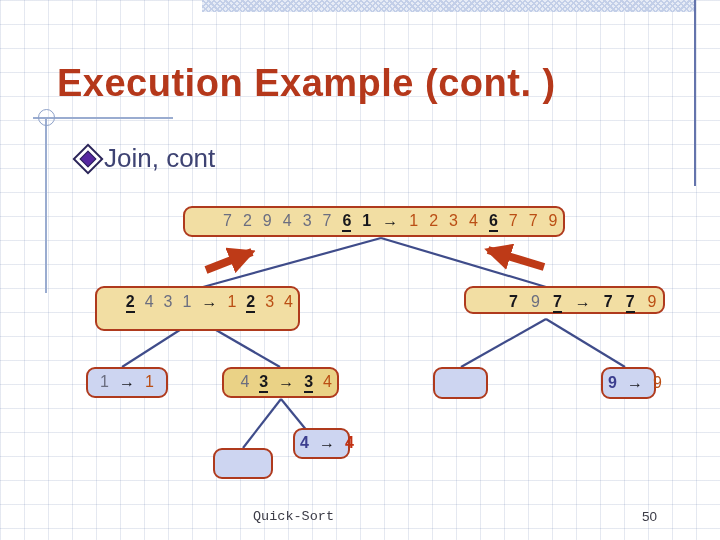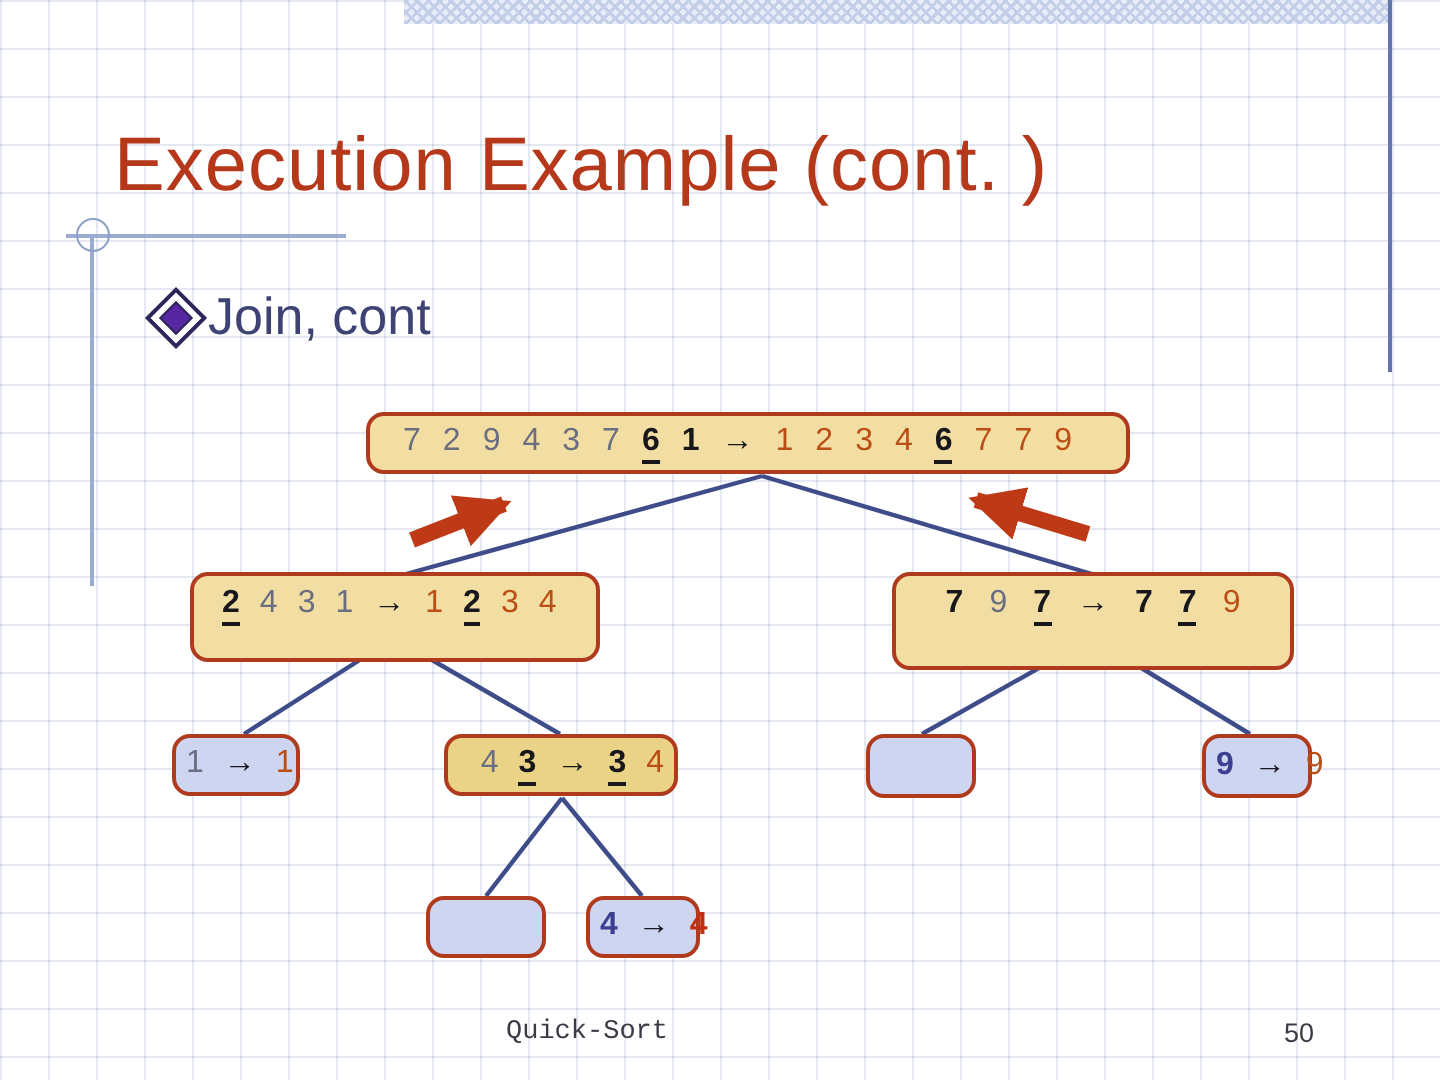--- a/index.html
+++ b/index.html
@@ -15,47 +15,47 @@
   
   .top-band{
     position:absolute;left:202px;top:0;width:494px;height:12px;
     background-color:#e7ecf6;
     background-image:
       repeating-linear-gradient(45deg,#c3cfe8 0 1.5px,transparent 1.5px 4px),
       repeating-linear-gradient(-45deg,#c3cfe8 0 1.5px,transparent 1.5px 4px);
   }
   .right-vline{position:absolute;left:694px;top:0;width:2px;height:186px;background:#6474ac;}
   
-  .title{position:absolute;left:57px;top:62px;font-size:38px;letter-spacing:0.5px;color:#b5381b;white-space:nowrap;}
+  .title{position:absolute;left:57px;top:62px;font-size:38px;letter-spacing:0.5px;color:#b5381b;white-space:nowrap;font-weight:bold;}
   
   .rule-h{position:absolute;left:33px;top:117px;width:140px;height:2px;background:#9aacd0;}
   .rule-v{position:absolute;left:45px;top:118px;width:2px;height:175px;background:#9aacd0;}
   .rule-circle{position:absolute;left:38px;top:109px;width:15px;height:15px;border:1.5px solid #8ca0c8;border-radius:50%;background:transparent;}
   
   .bullet-outer{position:absolute;left:77px;top:148px;width:18px;height:18px;border:2px solid #2b2559;transform:rotate(45deg);background:#fff;}
   .bullet-inner{position:absolute;left:3px;top:3px;width:10px;height:10px;background:#5627a0;border:1px solid #2b2559;}
   .bullet-text{position:absolute;left:104px;top:143px;font-size:26px;color:#3e4373;white-space:nowrap;}
   
   .nbox{
     position:absolute;box-sizing:border-box;
     border:2.5px solid #af3a1d;border-radius:9px;
-    white-space:nowrap;font-size:16px;
+    white-space:nowrap;font-size:16px;text-align:right;
   }
   .gold{background:#f2dea3;}
   .gold2{background:#ead286;}
   .lav{background:#cdd5f1;}
   .root-box{left:183px;top:206px;width:382px;height:31px;line-height:26px;padding-left:11px;}
   .nl-box{left:95px;top:286px;width:205px;height:45px;line-height:27px;padding-left:9px;}
-  .nr-box{left:446px;top:286px;width:201px;height:49px;line-height:27px;text-align:center;}
-  .leaf1-box{left:86px;top:367px;width:64px;height:31px;line-height:26px;text-align:center;}
+  .nr-box{left:464px;top:286px;width:201px;height:28px;line-height:27px;text-align:right;}
+  .leaf1-box{left:86px;top:367px;width:82px;height:31px;line-height:26px;text-align:center;}
   .leaf43-box{left:222px;top:367px;width:117px;height:31px;line-height:26px;text-align:right;}
   .leafE1-box{left:433px;top:367px;width:55px;height:32px;}
   .leaf9-box{left:601px;top:367px;width:55px;height:32px;line-height:27px;text-align:left;}
   .leafE2-box{left:213px;top:448px;width:60px;height:31px;}
-  .leaf4-box{left:293px;top:448px;width:57px;height:31px;line-height:26px;text-align:center;}
+  .leaf4-box{left:293px;top:428px;width:57px;height:31px;line-height:26px;text-align:center;}
   .tok{display:inline-block;margin:0 5px;line-height:1.15;}
   .root-box .tok{margin:0 5.5px;}
   .nr-box .tok{margin:0 6.5px;}
   .c-g{color:#6b6e80;}
   .c-o{color:#ba4e14;}
   .c-k{color:#17171c;font-weight:700;}
   .c-n{color:#3c3e8f;font-weight:700;}
   .c-r{color:#c23012;font-weight:700;}
   .u{font-weight:700;border-bottom:2.5px solid currentColor;}
   

